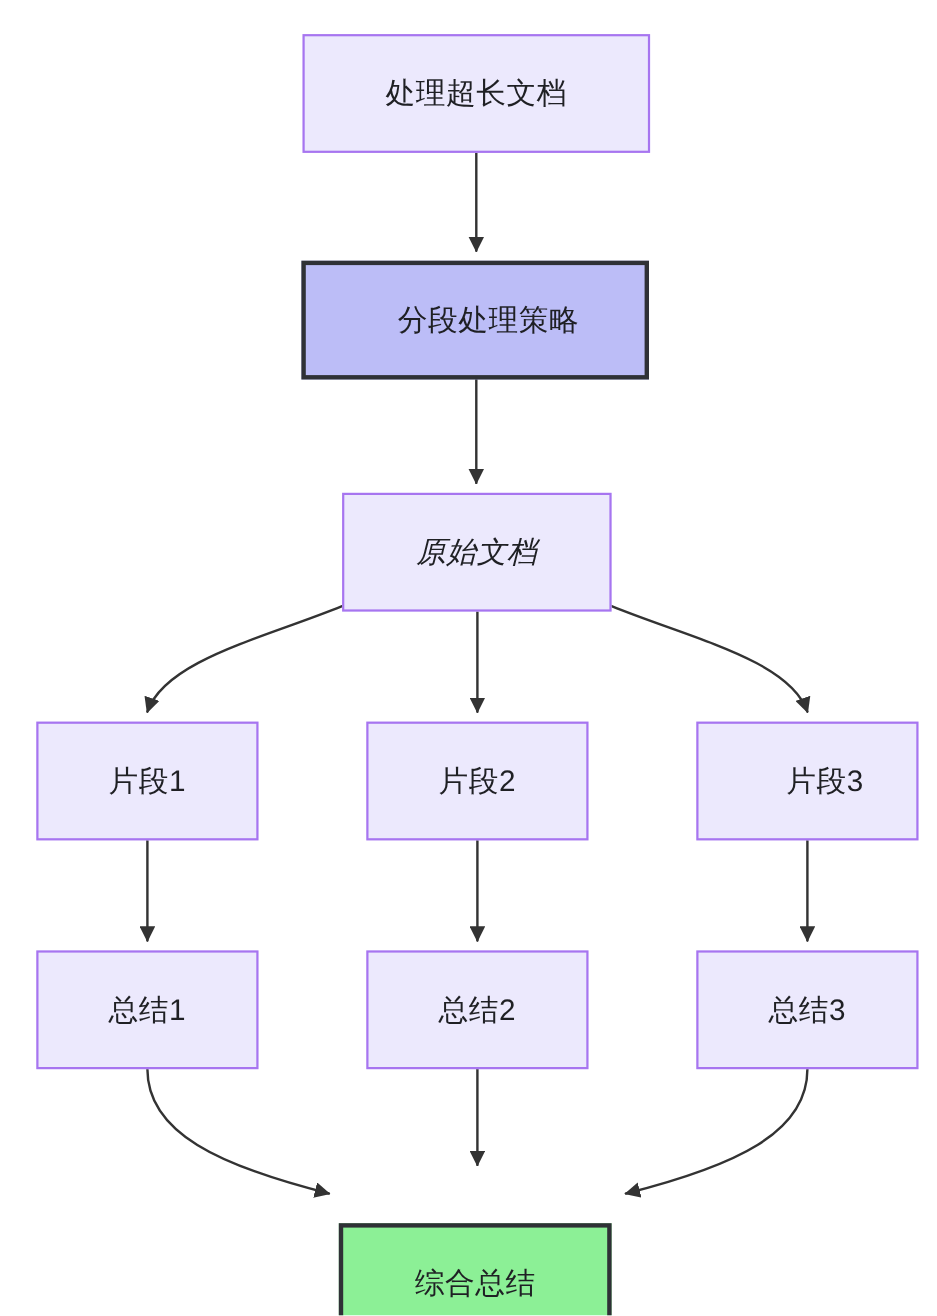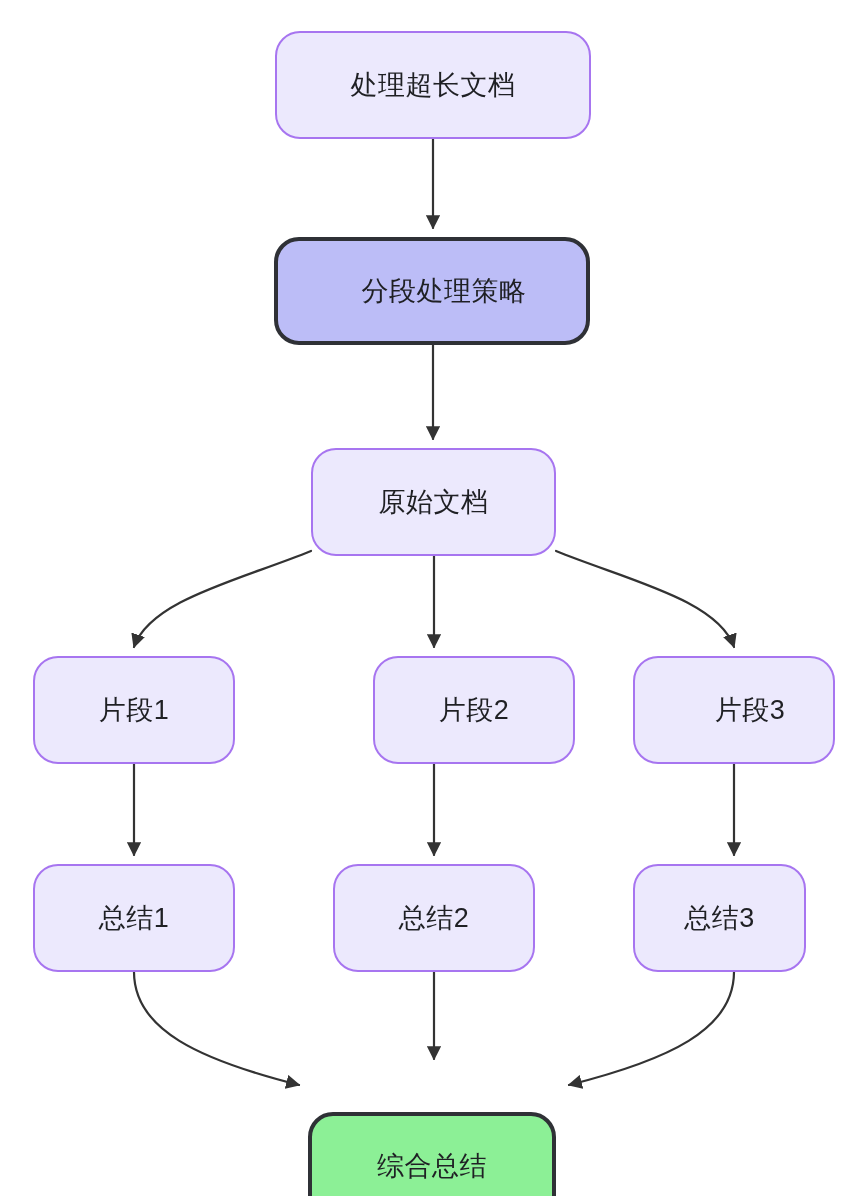--- a/index.html
+++ b/index.html
@@ -31,21 +31,20 @@
     box-sizing: border-box;
     display: flex;
     align-items: center;
     justify-content: center;
     text-align: center;
     line-height: 1.2;
     color: #1f2024;
     font-size: 27px;
     letter-spacing: 0.5px;
     z-index: 2;
-    border-radius: 25px;
   }
   .node-plain {
     background: #ece9fd;
     border: 2px solid #a775f0;
   }
   .node-strong {
     background: #bcbdf7;
     border: 4px solid #2f3136;
     padding-left: 24px;
   }
@@ -84,39 +83,39 @@
       </g>
   </svg>
 
   <div id="node-group">
       <div class="node node-plain" style="left: 275px; top: 31px; width: 316px; height: 108px;">
         <span class="node-label">处理超长文档</span>
       </div>
       <div class="node node-strong" style="left: 274px; top: 237px; width: 316px; height: 108px;">
         <span class="node-label">分段处理策略</span>
       </div>
-      <div class="node node-plain" style="left: 311px; top: 448px; width: 245px; height: 108px;">
+      <div class="node node-plain" style="left: 311px; top: 448px; width: 245px; height: 108px; font-style: italic;">
         <span class="node-label">原始文档</span>
       </div>
       <div class="node node-plain" style="left: 33px; top: 656px; width: 202px; height: 108px;">
         <span class="node-label">片段1</span>
       </div>
-      <div class="node node-plain" style="left: 333px; top: 656px; width: 202px; height: 108px; margin-left: 40px;">
+      <div class="node node-plain" style="left: 333px; top: 656px; width: 202px; height: 108px;">
         <span class="node-label">片段2</span>
       </div>
       <div class="node node-plain" style="left: 633px; top: 656px; width: 202px; height: 108px; padding-left: 32px;">
         <span class="node-label">片段3</span>
       </div>
       <div class="node node-plain" style="left: 33px; top: 864px; width: 202px; height: 108px;">
         <span class="node-label">总结1</span>
       </div>
       <div class="node node-plain" style="left: 333px; top: 864px; width: 202px; height: 108px;">
         <span class="node-label">总结2</span>
       </div>
-      <div class="node node-plain" style="left: 633px; top: 864px; width: 173px; height: 108px;">
+      <div class="node node-plain" style="left: 633px; top: 864px; width: 202px; height: 108px;">
         <span class="node-label">总结3</span>
       </div>
       <div class="node node-final" style="left: 308px; top: 1112px; width: 248px; height: 108px;">
         <span class="node-label">综合总结</span>
       </div>
     </div>
 
 </div>
 
 </body></html>

